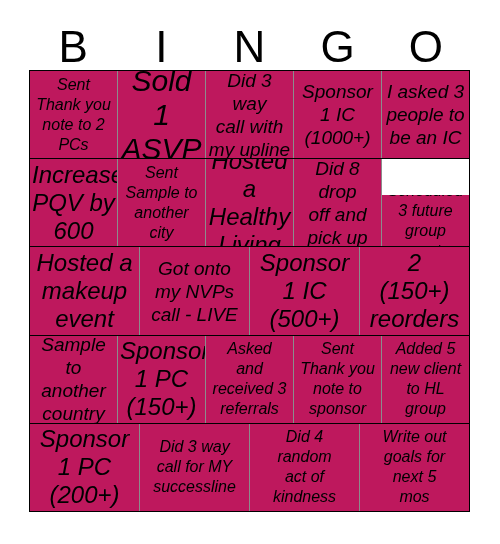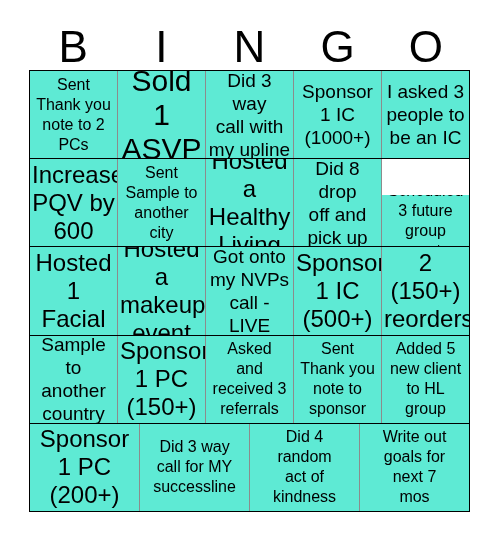--- a/index.html
+++ b/index.html
@@ -66,22 +66,23 @@
   .bingo-cell {
     flex: 1 1 0;
     min-width: 0;
     box-sizing: border-box;
     border-right: 1px solid #8c8c8c;
     display: flex;
     align-items: center;
     justify-content: center;
     text-align: center;
     padding: 1px 2px;
-    background: #5eead4;
+    background: #be185d;
     overflow: hidden;
+    font-style: italic;
   }
   .bingo-cell:last-child {
     border-right: none;
   }
   .cell-text {
     display: block;
     width: 100%;
     white-space: pre-line;
     word-break: normal;
   }
@@ -159,25 +160,20 @@
       <div class="bingo-cell fs-sm" style="border-right-color: rgb(140, 140, 140); margin-top: 36px;">
           <span class="cell-text">Scheduled
 3 future
 group
 events</span>
         </div>
     </div>
 
     <div class="bingo-row" style="border-bottom-color: rgb(0, 0, 0);">
       <div class="bingo-cell fs-lg" style="border-right-color: rgb(140, 140, 140);">
-          <span class="cell-text">Hosted
-1
-Facial</span>
-        </div>
-      <div class="bingo-cell fs-lg" style="border-right-color: rgb(140, 140, 140);">
           <span class="cell-text">Hosted a
 makeup
 event</span>
         </div>
       <div class="bingo-cell fs-md" style="border-right-color: rgb(140, 140, 140);">
           <span class="cell-text">Got onto
 my NVPs
 call - LIVE</span>
         </div>
       <div class="bingo-cell fs-lg" style="border-right-color: rgb(140, 140, 140);">
@@ -236,19 +232,19 @@
         </div>
       <div class="bingo-cell fs-sm" style="border-right-color: rgb(140, 140, 140);">
           <span class="cell-text">Did 4
 random
 act of
 kindness</span>
         </div>
       <div class="bingo-cell fs-sm" style="border-right-color: rgb(140, 140, 140);">
           <span class="cell-text">Write out
 goals for
-next 7
+next 5
 mos</span>
         </div>
     </div>
 
   </div>
 </div>
 
 </body></html>

